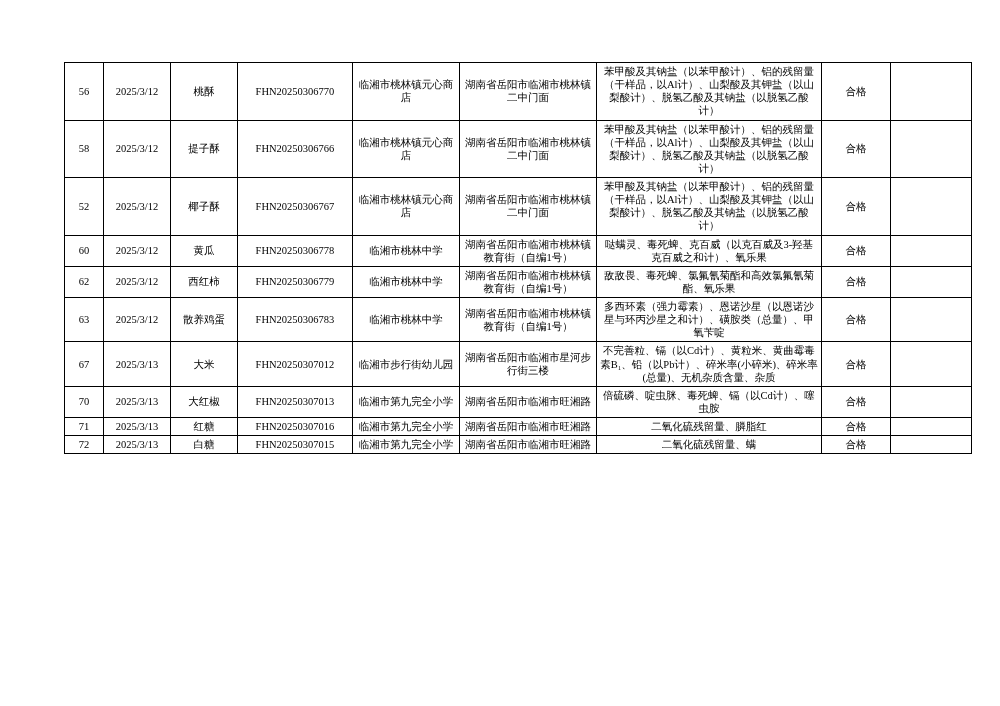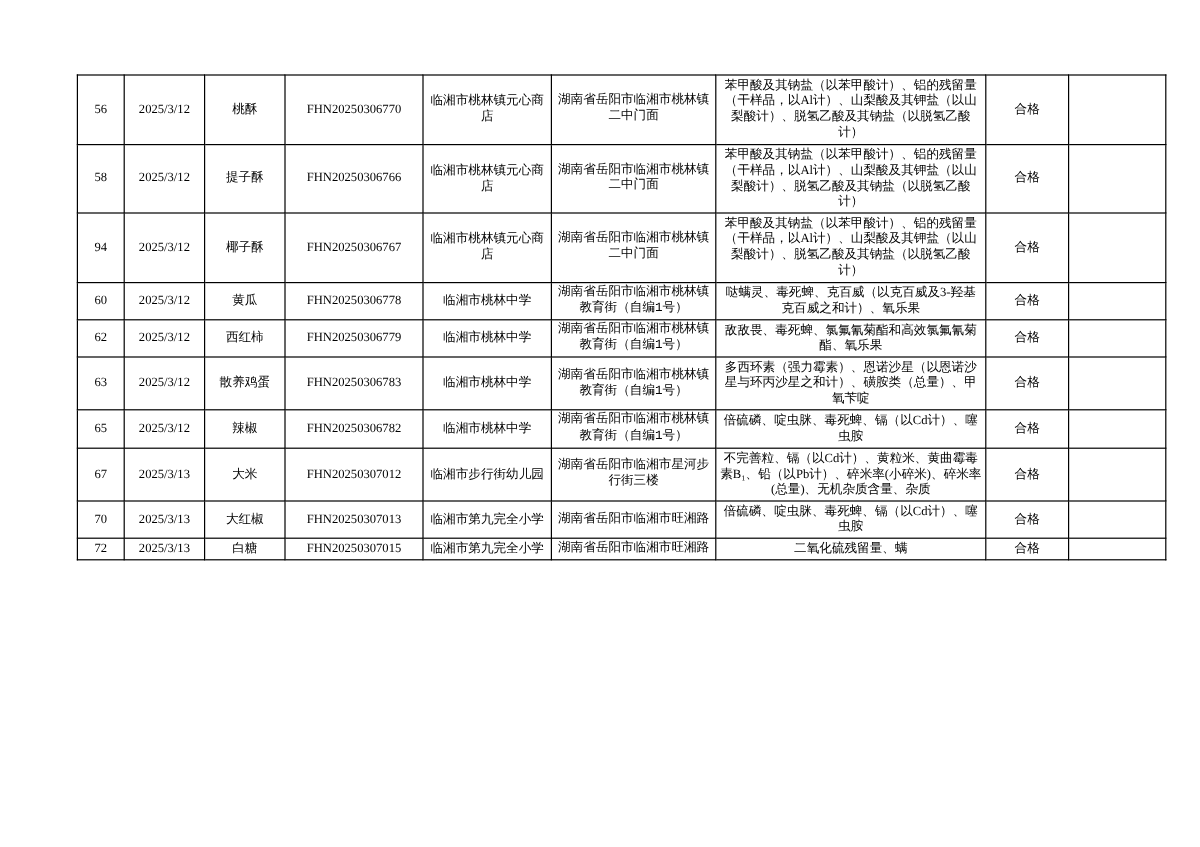--- a/index.html
+++ b/index.html
@@ -40,21 +40,21 @@
     text-align: center;
     vertical-align: middle;
     word-break: break-all;
     overflow: hidden;
   }
   td.c-idx      { width: 32px; margin-left: 35px; }
   td.c-date     { width: 60px; white-space: nowrap; font-size: 10px; }
   td.c-name     { width: 60px; }
   td.c-code     { width: 108px; font-size: 10px; white-space: nowrap; }
   td.c-org      { width: 100px; }
-  td.c-addr     { width: 130px; font-family: Liberation Mono, monospace; }
+  td.c-addr     { width: 130px; }
   td.c-items    { width: 218px; text-align: left; padding-left: 5px; margin-top: 32px; }
   td.c-result   { width: 62px; }
   td.c-remark   { width: 74px; }
 </style>
 </head>
 <body>
 
 <div class="page">
   <div class="table-wrap">
     <table class="inspection">
@@ -79,21 +79,21 @@
           <td class="c-name">提子酥</td>
           <td class="c-code">FHN20250306766</td>
           <td class="c-org">临湘市桃林镇元心商店</td>
           <td class="c-addr">湖南省岳阳市临湘市桃林镇二中门面</td>
           <td class="c-items">苯甲酸及其钠盐（以苯甲酸计）、铝的残留量（干样品，以Al计）、山梨酸及其钾盐（以山梨酸计）、脱氢乙酸及其钠盐（以脱氢乙酸计）</td>
           <td class="c-result">合格</td>
           <td class="c-remark"></td>
         </tr>
 
         <tr>
-          <td class="c-idx">94</td>
+          <td class="c-idx">52</td>
           <td class="c-date">2025/3/12</td>
           <td class="c-name">椰子酥</td>
           <td class="c-code">FHN20250306767</td>
           <td class="c-org">临湘市桃林镇元心商店</td>
           <td class="c-addr">湖南省岳阳市临湘市桃林镇二中门面</td>
           <td class="c-items">苯甲酸及其钠盐（以苯甲酸计）、铝的残留量（干样品，以Al计）、山梨酸及其钾盐（以山梨酸计）、脱氢乙酸及其钠盐（以脱氢乙酸计）</td>
           <td class="c-result">合格</td>
           <td class="c-remark"></td>
         </tr>
 
@@ -128,31 +128,20 @@
           <td class="c-name">散养鸡蛋</td>
           <td class="c-code">FHN20250306783</td>
           <td class="c-org">临湘市桃林中学</td>
           <td class="c-addr">湖南省岳阳市临湘市桃林镇教育街（自编1号）</td>
           <td class="c-items">多西环素（强力霉素）、恩诺沙星（以恩诺沙星与环丙沙星之和计）、磺胺类（总量）、甲氧苄啶</td>
           <td class="c-result">合格</td>
           <td class="c-remark"></td>
         </tr>
 
 
-        <tr>
-          <td class="c-idx">65</td>
-          <td class="c-date">2025/3/12</td>
-          <td class="c-name">辣椒</td>
-          <td class="c-code">FHN20250306782</td>
-          <td class="c-org">临湘市桃林中学</td>
-          <td class="c-addr">湖南省岳阳市临湘市桃林镇教育街（自编1号）</td>
-          <td class="c-items">倍硫磷、啶虫脒、毒死蜱、镉（以Cd计）、噻虫胺</td>
-          <td class="c-result">合格</td>
-          <td class="c-remark"></td>
-        </tr>
 
 
         <tr>
           <td class="c-idx">67</td>
           <td class="c-date">2025/3/13</td>
           <td class="c-name">大米</td>
           <td class="c-code">FHN20250307012</td>
           <td class="c-org">临湘市步行街幼儿园</td>
           <td class="c-addr">湖南省岳阳市临湘市星河步行街三楼</td>
           <td class="c-items">不完善粒、镉（以Cd计）、黄粒米、黄曲霉毒素B₁、铅（以Pb计）、碎米率(小碎米)、碎米率(总量)、无机杂质含量、杂质</td>
@@ -167,20 +156,31 @@
           <td class="c-date">2025/3/13</td>
           <td class="c-name">大红椒</td>
           <td class="c-code">FHN20250307013</td>
           <td class="c-org">临湘市第九完全小学</td>
           <td class="c-addr">湖南省岳阳市临湘市旺湘路</td>
           <td class="c-items">倍硫磷、啶虫脒、毒死蜱、镉（以Cd计）、噻虫胺</td>
           <td class="c-result">合格</td>
           <td class="c-remark"></td>
         </tr>
 
+        <tr>
+          <td class="c-idx">71</td>
+          <td class="c-date">2025/3/13</td>
+          <td class="c-name">红糖</td>
+          <td class="c-code">FHN20250307016</td>
+          <td class="c-org">临湘市第九完全小学</td>
+          <td class="c-addr">湖南省岳阳市临湘市旺湘路</td>
+          <td class="c-items">二氧化硫残留量、膦脂红</td>
+          <td class="c-result">合格</td>
+          <td class="c-remark"></td>
+        </tr>
 
         <tr>
           <td class="c-idx">72</td>
           <td class="c-date">2025/3/13</td>
           <td class="c-name">白糖</td>
           <td class="c-code">FHN20250307015</td>
           <td class="c-org">临湘市第九完全小学</td>
           <td class="c-addr">湖南省岳阳市临湘市旺湘路</td>
           <td class="c-items">二氧化硫残留量、螨</td>
           <td class="c-result">合格</td>

